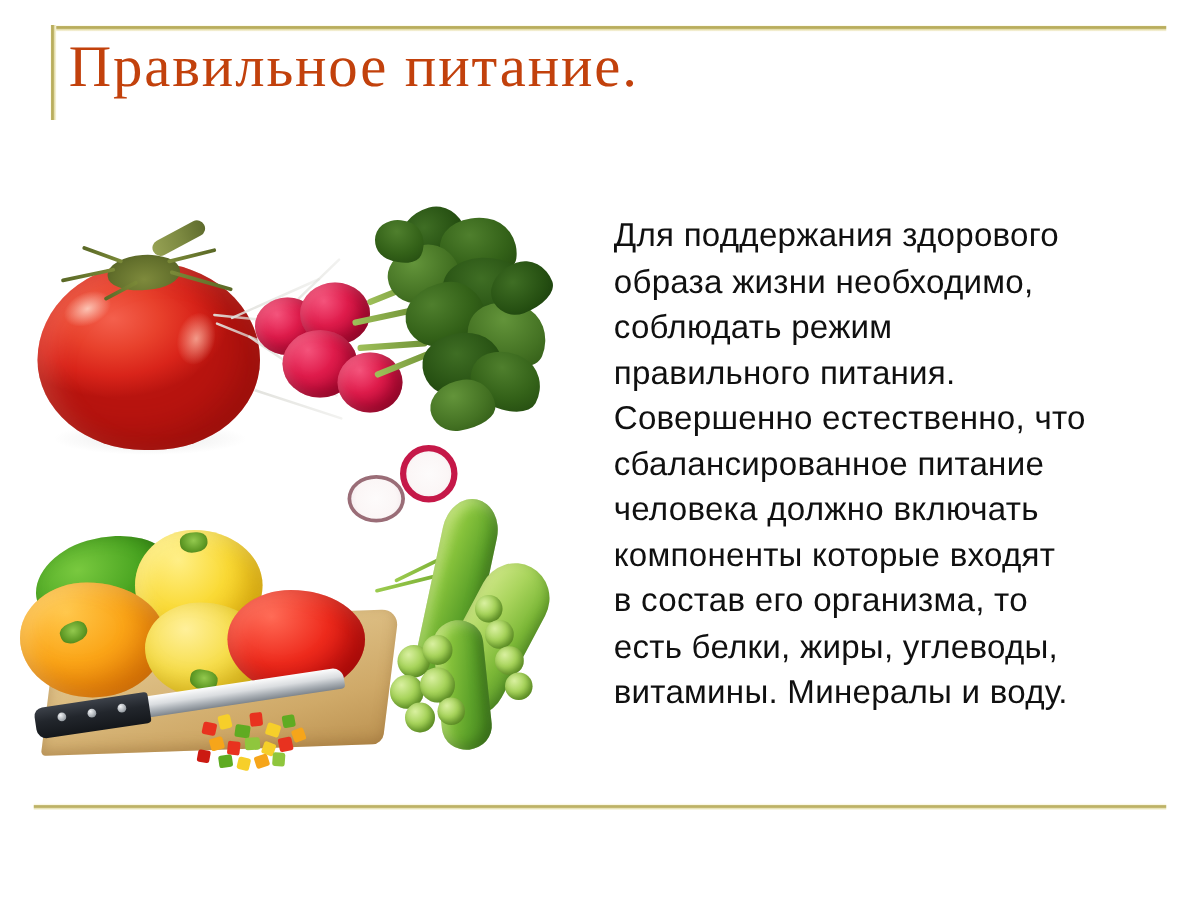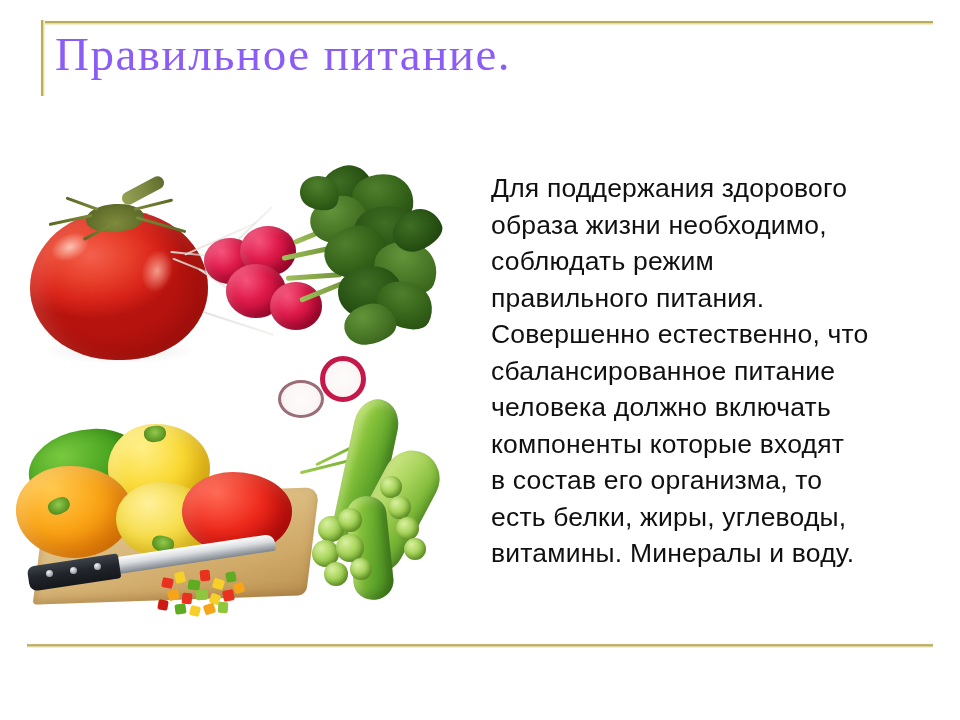--- a/index.html
+++ b/index.html
@@ -54,21 +54,21 @@
 
   
   .slide-title {
     position: absolute;
     left: 55px;
     top: 29px;
     font-family: "Liberation Serif", "DejaVu Serif", serif;
     font-size: 47px;
     line-height: 1.08;
     letter-spacing: 1.5px;
-    color: #8b5cf6;
+    color: #c2410c;
     white-space: nowrap;
   }
 
   
   .body-text {
     position: absolute;
     left: 491px;
     top: 170px;
     width: 432px;
     font-family: "Liberation Sans", sans-serif;

